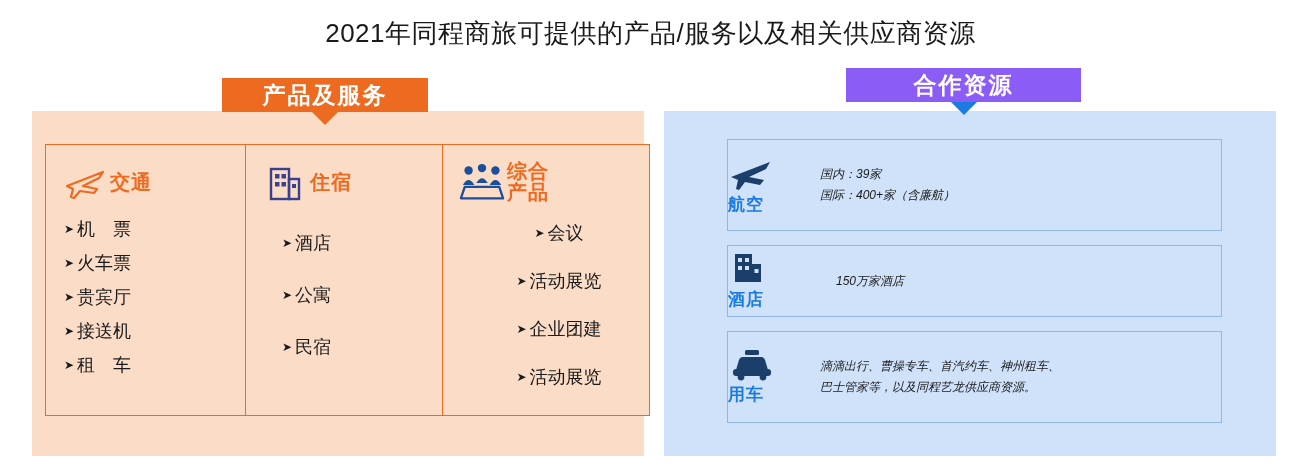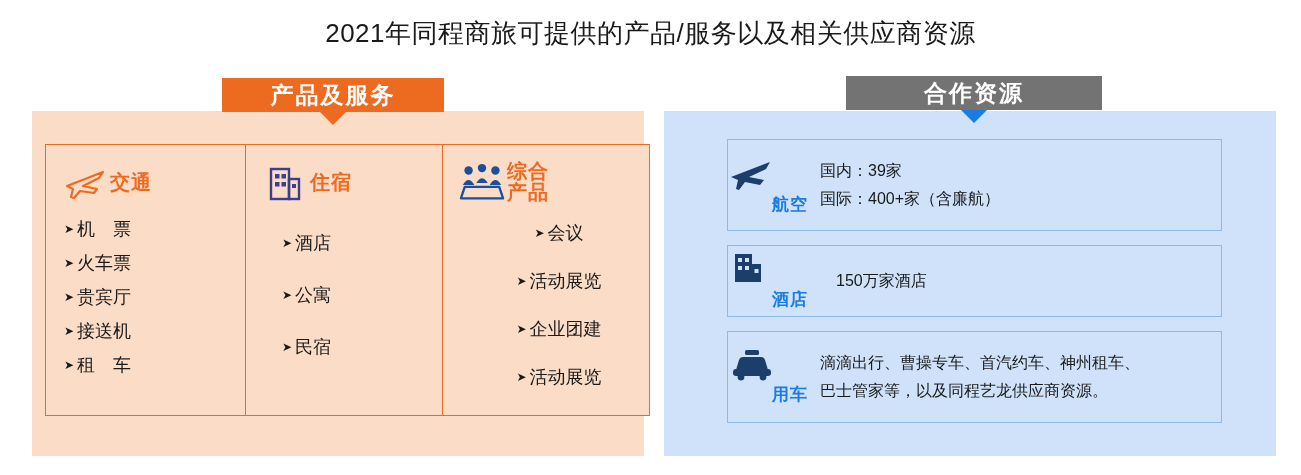--- a/index.html
+++ b/index.html
@@ -45,21 +45,21 @@
     margin-left: -13px;
     width: 0; height: 0;
     border-left: 13px solid transparent;
     border-right: 13px solid transparent;
   }
 
   
   #left-banner {
     left: 222px;
     top: 78px;
-    width: 222px;
+    width: 206px;
     background: #ED6A21;
   }
   #left-banner .notch { border-top: 13px solid #ED6A21; }
 
   #left-panel {
     position: absolute;
     left: 32px;
     top: 111px;
     width: 612px;
     height: 345px;
@@ -121,23 +121,23 @@
   #card-0 .card-items { padding-left: 18px; }
   #card-0 .card-items .it { margin-bottom: 10px; }
   #card-1 .card-items { padding-top: 24px; padding-left: 36px; }
   #card-1 .card-items .it { margin-bottom: 28px; }
   #card-2 .card-items { padding-top: 14px; padding-left: 26px; }
   #card-2 .card-items .it { margin-bottom: 24px; }
 
   
   #right-banner {
     left: 846px;
-    top: 76px;
-    width: 256px;
-    background: #737373;
+    top: 68px;
+    width: 235px;
+    background: #8b5cf6;
   }
   #right-banner .notch { border-top: 13px solid #1B7BE0; }
 
   #right-panel {
     position: absolute;
     left: 664px;
     top: 111px;
     width: 612px;
     height: 345px;
     background: #CFE2FA;
@@ -153,36 +153,37 @@
     display: flex;
     align-items: center;
   }
   #row-0 { top: 28px; height: 92px; }
   #row-1 { top: 134px; height: 72px; }
   #row-2 { top: 220px; height: 92px; }
 
   .blue-row .rowicon {
     width: 80px;
     flex: 0 0 80px;
-    text-align: right;
+    text-align: left;
     color: #1B7BE0;
   }
   .blue-row .rowicon .lbl {
     font-size: 17px;
     font-weight: bold;
     color: #1B7BE0;
     margin-top: 1px;
     letter-spacing: 1px;
   }
   .blue-row .rowtext {
     flex: 1;
-    font-size: 16px;
+    font-size: 12px;
     color: #1a1a1a;
     padding-left: 12px;
     line-height: 1.75;
+    font-style: italic;
   }
   #row-1 .rowtext { padding-left: 28px; }
 
   .ico svg { display: block; }
 </style>
 </head>
 <body>
 
 <div id="page-title">2021年同程商旅可提供的产品/服务以及相关供应商资源</div>
 

